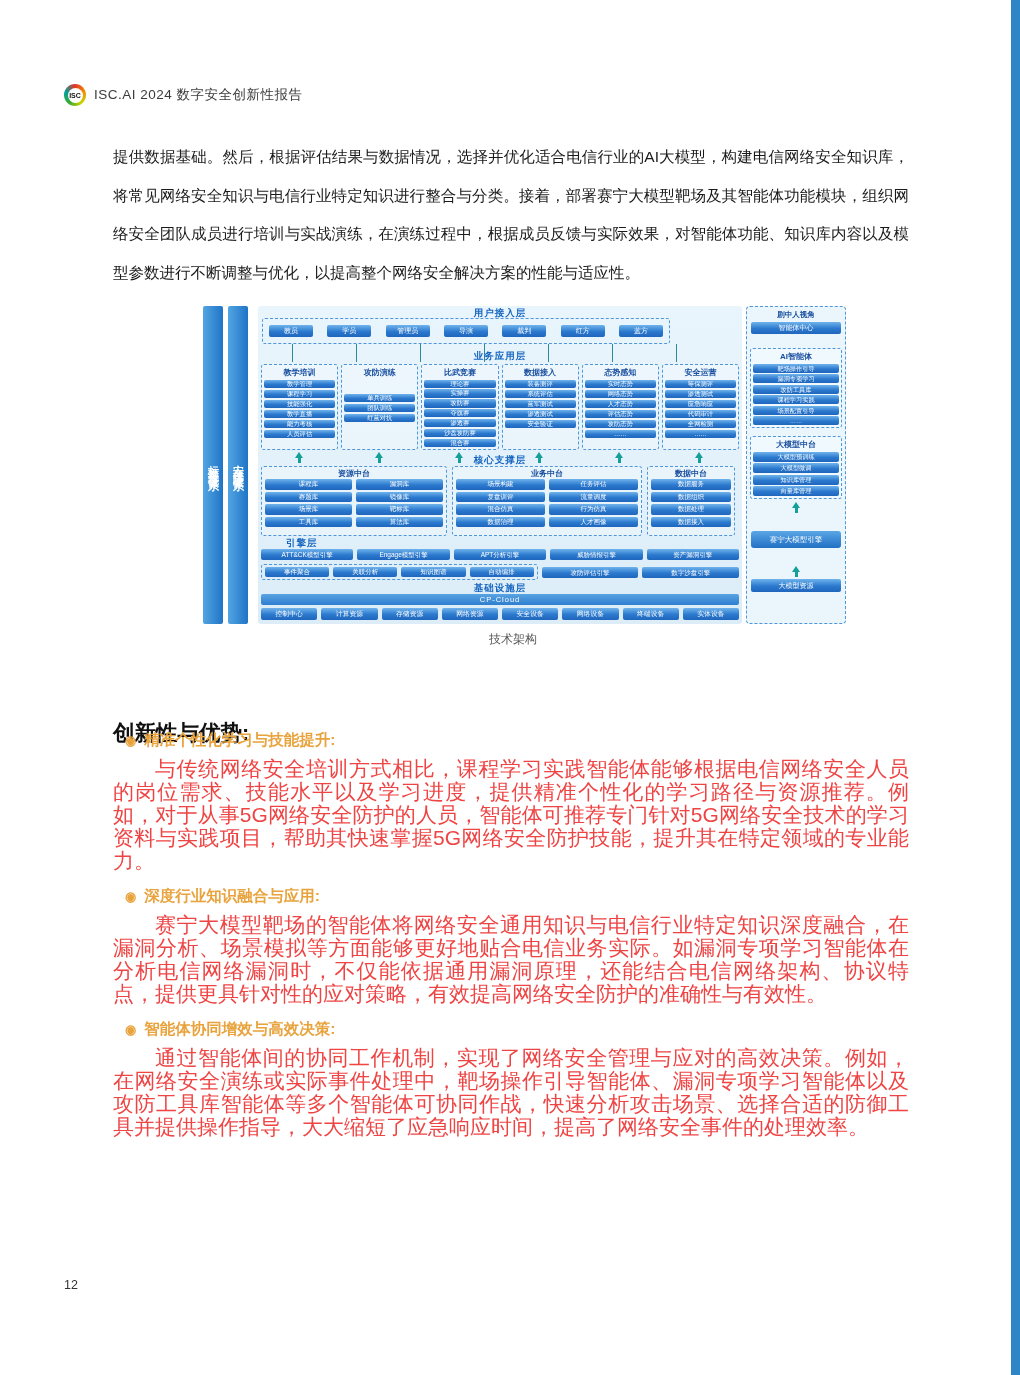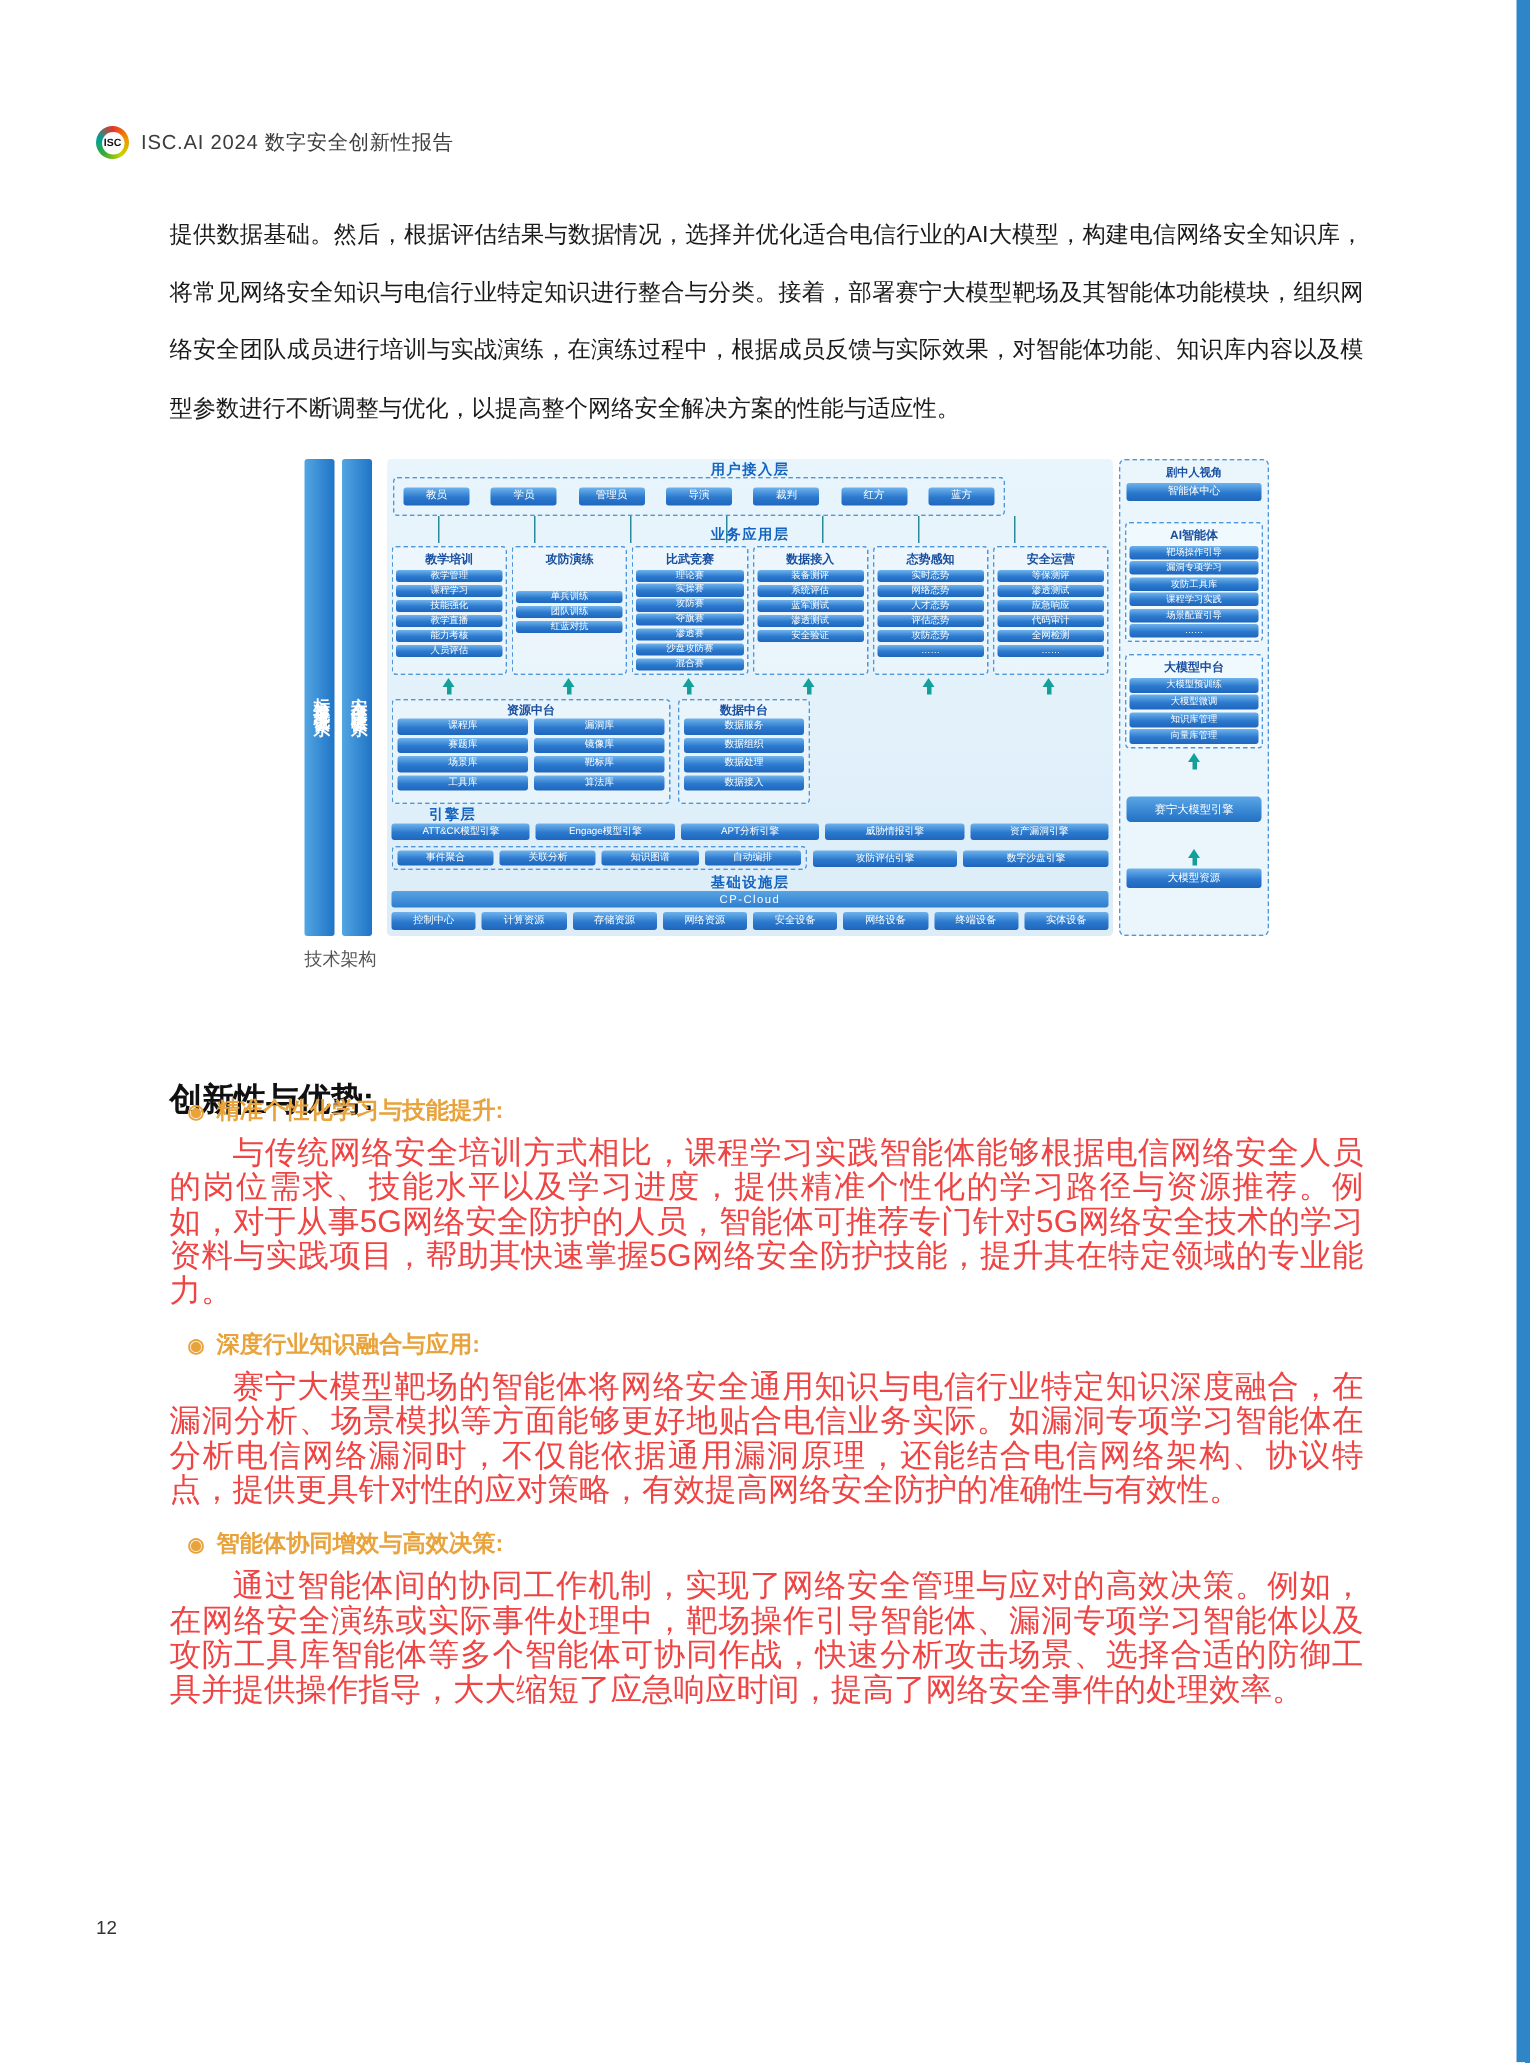--- a/index.html
+++ b/index.html
@@ -15,21 +15,21 @@
   .logo { width:22px; height:22px; border-radius:50%;
     background:conic-gradient(#e63329,#f29100,#c8d400,#3aaa35,#00a19a,#e63329);
     display:flex; align-items:center; justify-content:center; }
   .logo-inner { width:15px; height:15px; border-radius:50%; background:#fff;
     font-size:7px; font-weight:bold; color:#111; display:flex; align-items:center; justify-content:center; }
   .hdr-title { font-size:13.5px; color:#3c3c3c; letter-spacing:.5px; }
 
   
   .intro { position:absolute; left:113px; top:138px; width:796px;
     font-size:15.5px; line-height:38.5px; color:#1a1a1a; text-align:justify; }
-  .caption { position:absolute; left:203px; top:631px; width:620px; 
+  .caption { position:absolute; left:203px; top:631px; width:620px; text-align:center;
     font-size:12px; color:#555; }
   .section-title { position:absolute; left:113px; top:672px; font-size:21.5px; font-weight:bold; color:#101010;margin-top:46px; }
   .bullets { position:absolute; left:113px; top:716px; width:796px; }
   .b-head { display:flex; align-items:center; gap:8px; margin:14px 0 6px 12px;
     font-size:15.5px; font-weight:bold; color:#E8A33D; }
   .b-mark { font-size:13px; line-height:1; }
   .b-body { font-size:21px; line-height:23px; color:#ef4444; text-align:justify; text-indent:2em; }
   .pageno { position:absolute; left:64px; top:1278px; font-size:12.5px; color:#333; }
 
   
@@ -181,34 +181,48 @@
         </div>
       </div>
 
       <div class="uparrow" style="left:37px;top:146px;"></div>
       <div class="uparrow" style="left:117px;top:146px;"></div>
       <div class="uparrow" style="left:197px;top:146px;"></div>
       <div class="uparrow" style="left:277px;top:146px;"></div>
       <div class="uparrow" style="left:357px;top:146px;"></div>
       <div class="uparrow" style="left:437px;top:146px;"></div>
 
+      <div class="layer-label core-label">核心支撑层</div>
       <div class="platforms">
         <div class="platform dash pf-res">
           <div class="p-title">资源中台</div>
           <div class="p-grid c2">
               <div class="btn">课程库</div>
               <div class="btn">漏洞库</div>
               <div class="btn">赛题库</div>
               <div class="btn">镜像库</div>
               <div class="btn">场景库</div>
               <div class="btn">靶标库</div>
               <div class="btn">工具库</div>
               <div class="btn">算法库</div>
             </div>
         </div>
+        <div class="platform dash pf-biz">
+          <div class="p-title">业务中台</div>
+          <div class="p-grid c2">
+              <div class="btn">场景构建</div>
+              <div class="btn">任务评估</div>
+              <div class="btn">复盘训评</div>
+              <div class="btn">流量调度</div>
+              <div class="btn">混合仿真</div>
+              <div class="btn">行为仿真</div>
+              <div class="btn">数据治理</div>
+              <div class="btn">人才画像</div>
+            </div>
+        </div>
         <div class="platform dash pf-data">
           <div class="p-title">数据中台</div>
           <div class="p-grid c1">
               <div class="btn">数据服务</div>
               <div class="btn">数据组织</div>
               <div class="btn">数据处理</div>
               <div class="btn">数据接入</div>
             </div>
         </div>
       </div>

